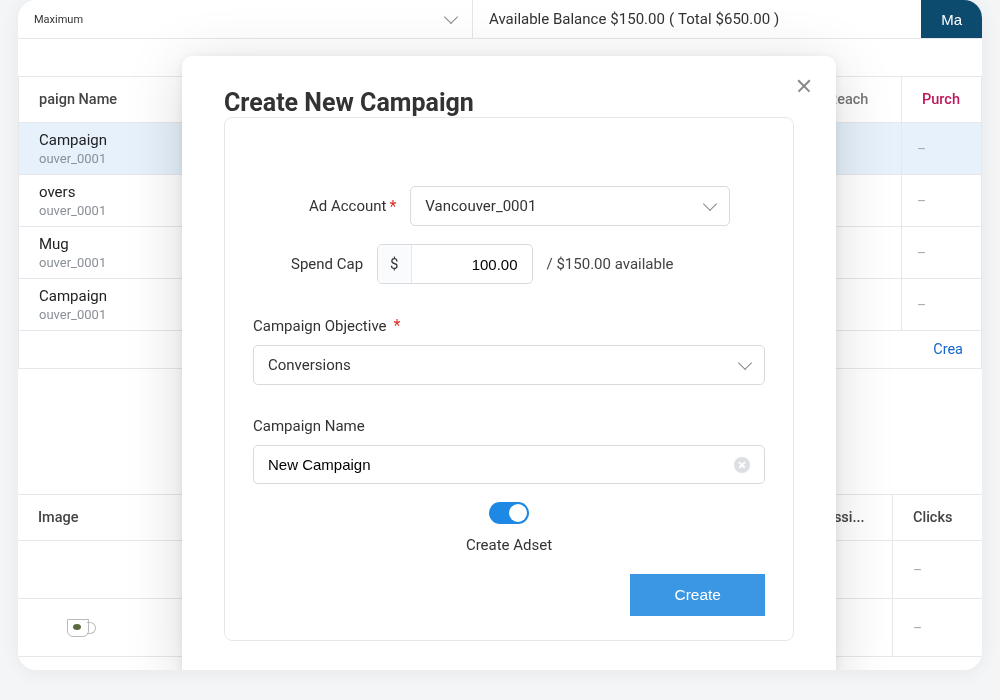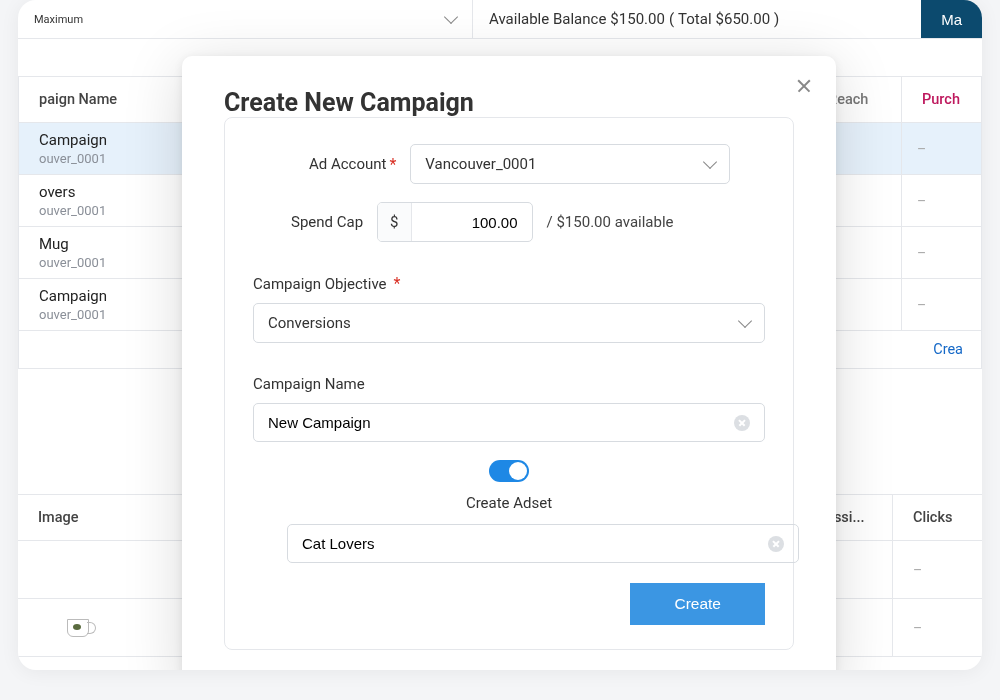--- a/index.html
+++ b/index.html
@@ -276,21 +276,21 @@
       <div class="bg-t2-side imp">–</div>
       <div class="bg-t2-side clk">–</div>
     </div>
   </div>
 
   <div class="modal">
     <div class="close"></div>
     <h2>Create New Campaign</h2>
     <div class="panel">
 
-      <div class="form-row" style="justify-content:flex-start; padding-left:56px;">
+      <div class="form-row" style="justify-content:flex-start; padding-left:56px;margin-top:42px;">
         <span class="lbl">Ad Account</span>
         <span class="req">*</span>
         <div class="field-select account">
           <span>Vancouver_0001</span>
           <div class="chev"></div>
         </div>
       </div>
 
       <div class="form-row" style="padding-left:34px;">
         <span class="lbl spend-lbl">Spend Cap</span>
@@ -322,24 +322,20 @@
           <input type="text" value="New Campaign" style="">
           <div class="clear-x"></div>
         </div>
       </div>
 
       <div class="toggle-row">
         <div class="toggle">
           <div class="knob"></div>
         </div>
         <span class="lbl">Create Adset</span>
-        <div class="text-input adset-input">
-          <input type="text" value="Cat Lovers" style="">
-          <div class="clear-x"></div>
-        </div>
       </div>
 
       <button class="create-btn">Create</button>
 
     </div>
   </div>
 
 </div>
 
 </body></html>

